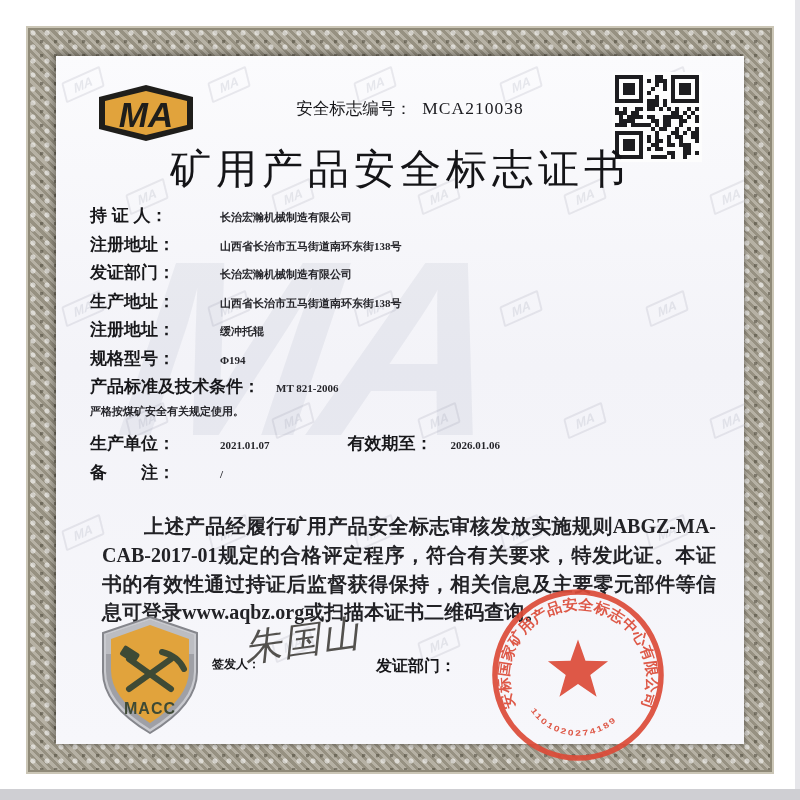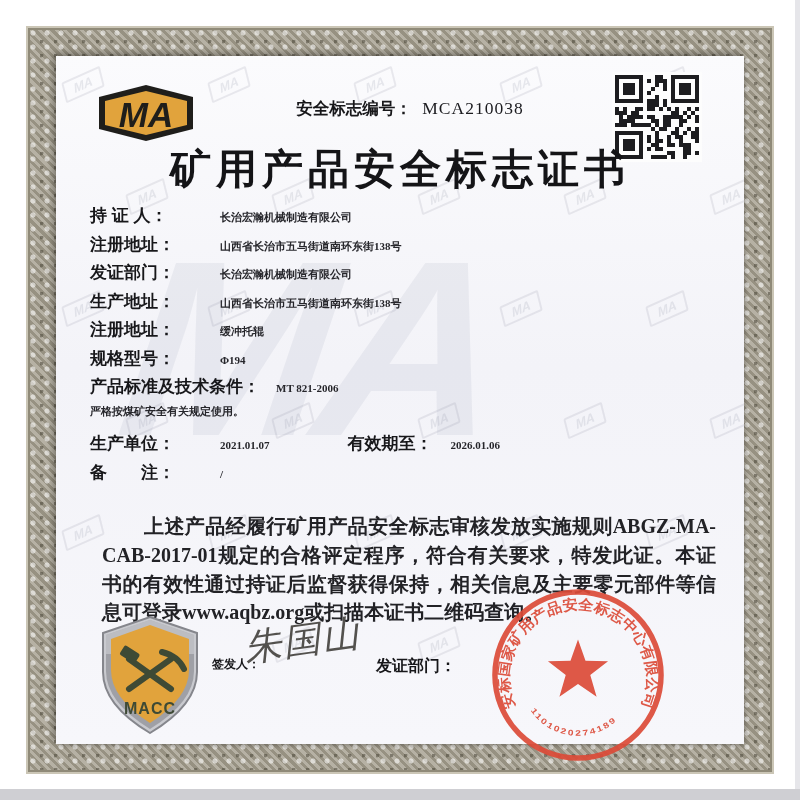--- a/index.html
+++ b/index.html
@@ -20,27 +20,27 @@
   .wm-layer{position:absolute;inset:0;overflow:hidden;pointer-events:none;}
   .wm-chip{position:absolute;border:2px solid rgba(125,130,148,.15);color:rgba(125,130,148,.16);
     font-weight:700;font-style:italic;font-size:13px;line-height:1;padding:2px 9px;
     transform:rotate(-24deg) skewX(-10deg);border-radius:2px;}
   .wm-big{position:absolute;top:168px;left:70px;font-size:250px;line-height:1;font-weight:900;
     font-style:italic;color:rgba(148,153,175,.13);transform:skewX(-8deg);letter-spacing:-12px;
     font-family:"Liberation Sans",sans-serif;pointer-events:none;}
   
   .ma-logo{position:absolute;top:28px;left:42px;width:96px;height:58px;}
   .certno{position:absolute;top:42px;left:150px;right:130px;text-align:center;white-space:nowrap;}
-  .certno-label{font-weight:700;font-size:16.5px;color:#17171a;}
+  .certno-label{font-weight:400;font-size:16.5px;color:#17171a;}
   .certno-value{font-family:"Liberation Serif",serif;font-weight:400;font-size:17.5px;
     color:#1b1b1f;letter-spacing:1px;margin-left:6px;}
   .qr{position:absolute;top:16px;right:42px;width:90px;height:90px;background:#fdfdfd;
     padding:3px;box-sizing:border-box;}
   .title{position:absolute;top:86px;left:0;right:0;text-align:center;font-size:41px;
-    font-weight:700;color:#141417;letter-spacing:5px;font-family:"Liberation Sans",sans-serif;}
+    font-weight:400;color:#141417;letter-spacing:5px;font-family:"Liberation Sans",sans-serif;}
   
   .fields{position:absolute;top:148px;left:34px;right:14px;}
   .field-row{display:flex;align-items:baseline;height:28.5px;font-size:17px;white-space:nowrap;}
   .f-label{font-weight:700;color:#17171a;width:130px;flex:none;white-space:pre;}
   .f-value{font-family:"Liberation Serif",serif;font-weight:600;color:#26262b;font-size:11px;}
   .row-wide .f-label{width:auto;margin-right:16px;}
   .f-label2{font-weight:700;color:#17171a;margin-left:78px;margin-right:18px;white-space:pre;text-align:center;}
   
   .statement{position:absolute;top:456px;left:46px;right:28px;margin:0;
     font-family:"Liberation Serif",serif;font-weight:700;font-size:20px;line-height:1.44;

